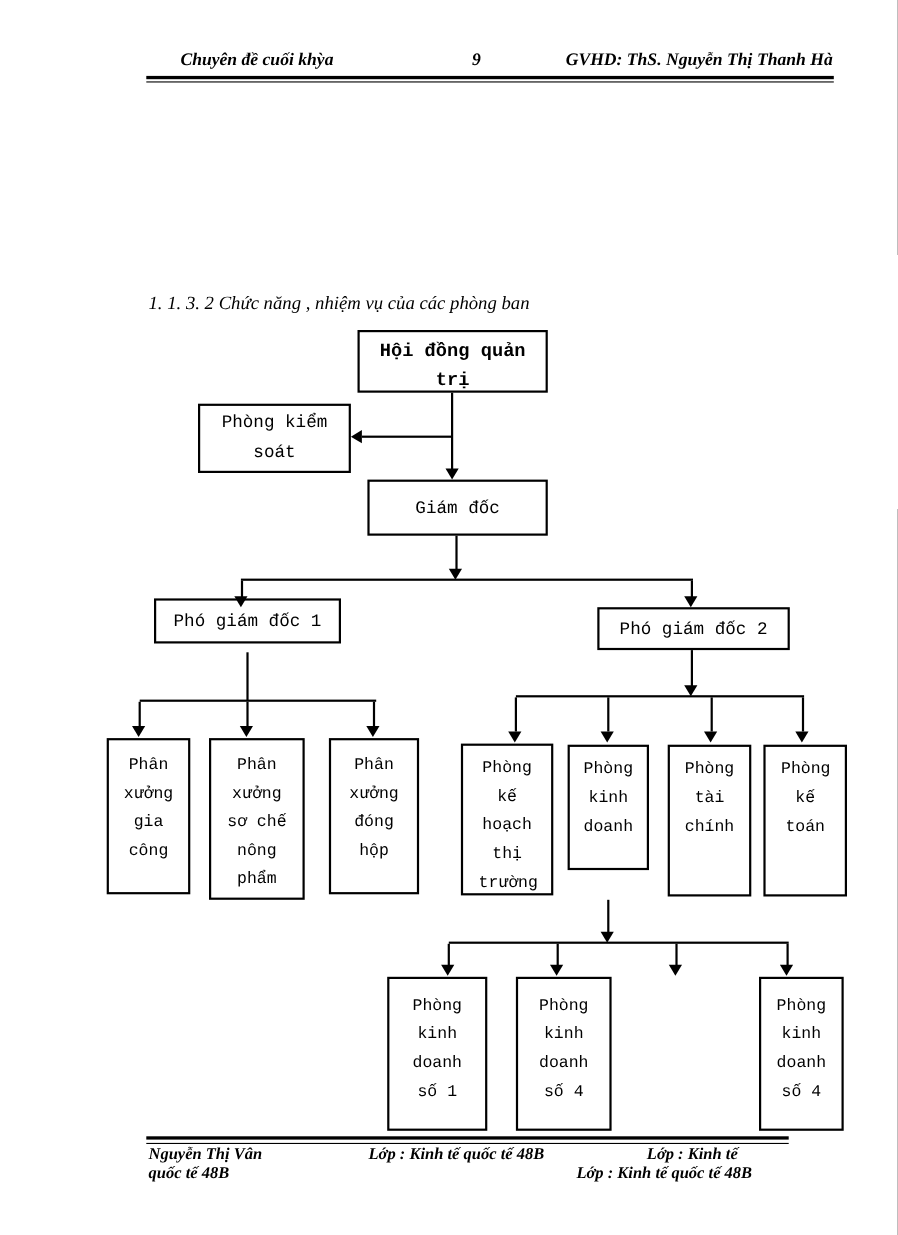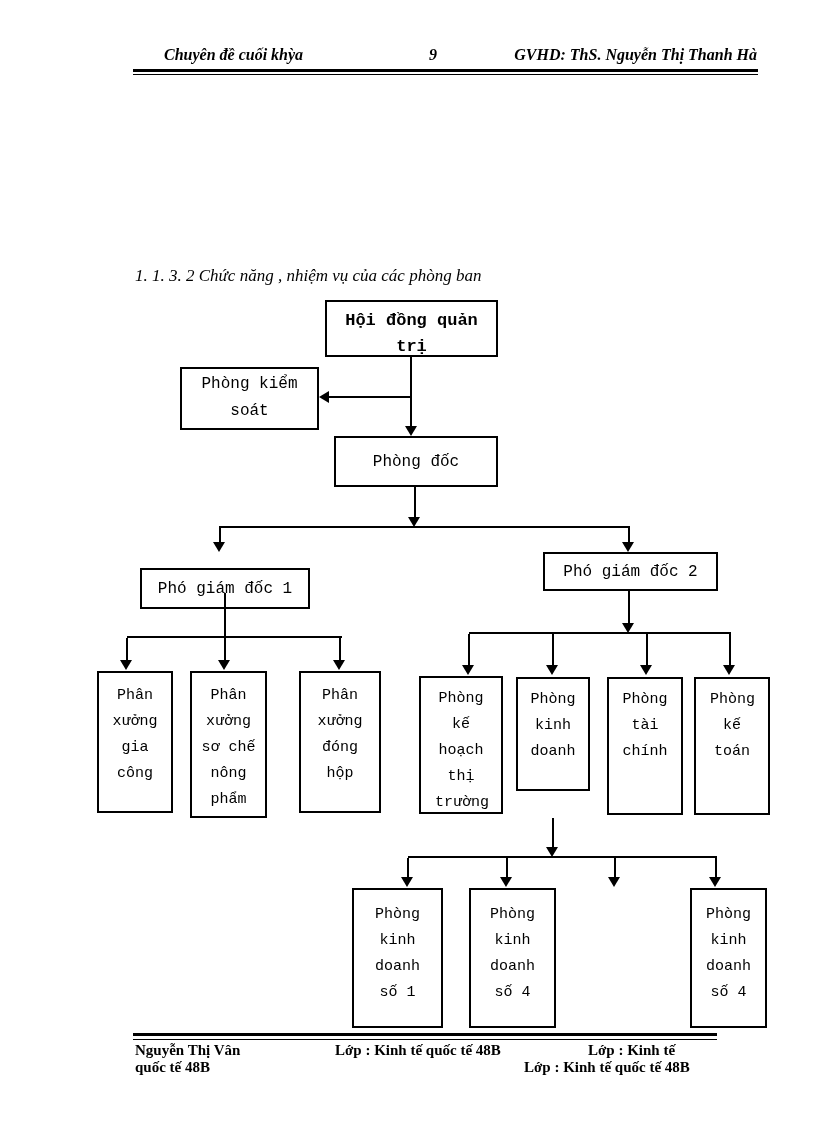--- a/index.html
+++ b/index.html
@@ -4,21 +4,21 @@
 <style>
   html,body{margin:0;padding:0;background:#888;}
   .page{
     position:relative;width:816px;height:1123px;margin:0 auto;
     background:#fff;color:#000;
     font-family:"Liberation Serif","DejaVu Serif",serif;
     overflow:hidden;
   }
   
   .hf{position:absolute;font-style:italic;font-weight:bold;font-size:16px;white-space:nowrap;margin-left:28px;}
-  .ftr{position:absolute;font-weight:bold;font-size:15px;white-space:nowrap;}
+  .ftr{position:absolute;font-style:italic;font-weight:bold;font-size:15px;white-space:nowrap;}
   .rule{position:absolute;background:#000;}
   .heading{position:absolute;font-style:italic;font-size:17px;white-space:nowrap;}
   
   .node{
     position:absolute;border:2px solid #000;background:#fff;box-sizing:border-box;
     display:flex;justify-content:center;text-align:center;
     font-size:15px;line-height:26px;
   }
   .node .nl{display:inline-block;font-family:Liberation Mono, monospace;}
   .n-mid{align-items:center;font-size:16px;}
@@ -50,33 +50,33 @@
 
   <div class="heading" style="left:135px;top:266px;">1. 1. 3. 2 Chức năng , nhiệm vụ của các phòng ban</div>
 
   <div class="node n-top pt6 bold" style="left:325px;top:300px;width:173px;height:57px;">
     <span class="nl">Hội đồng quản trị</span>
   </div>
   <div class="node n-top pt2 fs16" style="left:180px;top:367px;width:139px;height:63px;">
     <span class="nl" style="width:96px;">Phòng kiểm soát</span>
   </div>
   <div class="node n-mid" style="left:334px;top:436px;width:164px;height:51px;">
-    <span class="nl">Phòng đốc</span>
+    <span class="nl">Giám đốc</span>
   </div>
-  <div class="node n-mid" style="left:140px;top:568px;width:170px;height:41px;">
+  <div class="node n-mid" style="left:140px;top:544px;width:170px;height:41px;">
     <span class="nl">Phó giám đốc 1</span>
   </div>
   <div class="node n-mid" style="left:543px;top:552px;width:175px;height:39px;">
     <span class="nl">Phó giám đốc 2</span>
   </div>
 
   <div class="node n-top pt10" style="left:97px;top:671px;width:76px;height:142px;">
     <span class="nl" style="width:52px;">Phân xưởng gia công</span>
   </div>
-  <div class="node n-top pt10" style="left:190px;top:671px;width:77px;height:147px;">
+  <div class="node n-top pt10" style="left:190px;top:671px;width:87px;height:147px;">
     <span class="nl" style="width:62px;">Phân xưởng sơ chế nông phẩm</span>
   </div>
   <div class="node n-top pt10" style="left:299px;top:671px;width:82px;height:142px;">
     <span class="nl" style="width:52px;">Phân xưởng đóng hộp</span>
   </div>
 
   <div class="node n-top pt8" style="left:419px;top:676px;width:84px;height:138px;">
     <span class="nl" style="width:52px;">Phòng kế hoạch thị trường</span>
   </div>
   <div class="node n-top pt8" style="left:516px;top:677px;width:74px;height:114px;">

